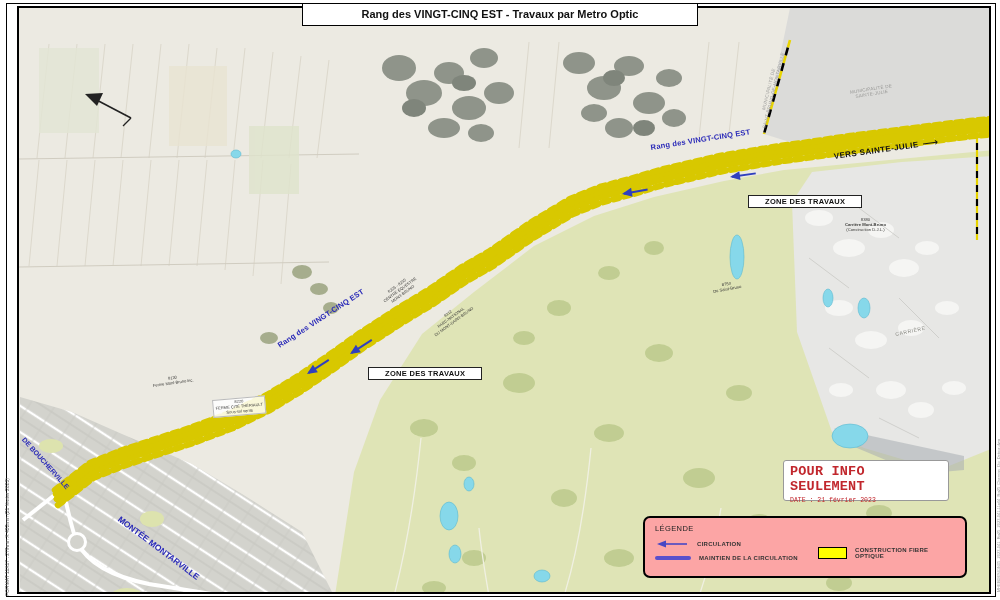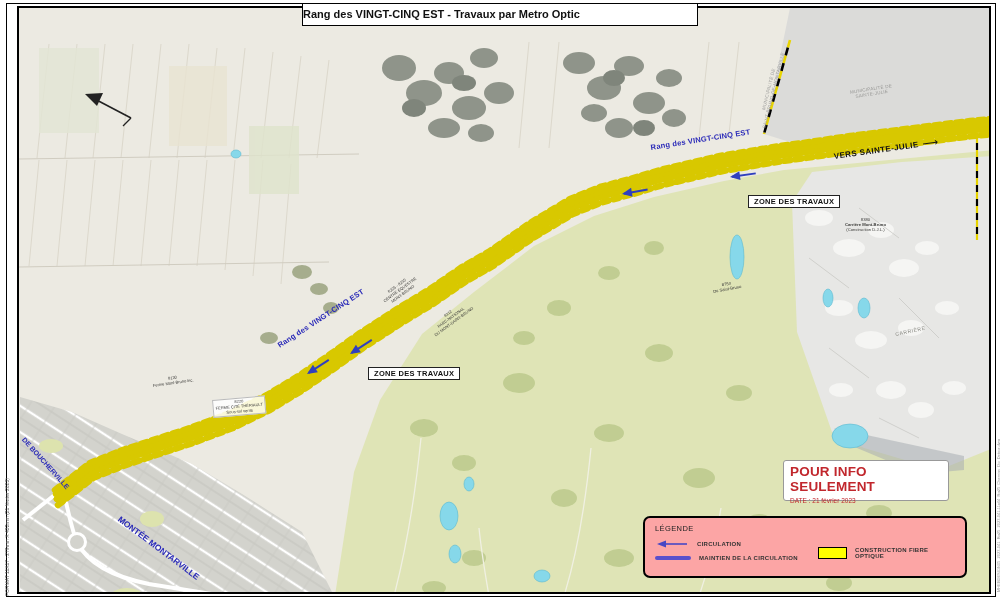--- a/index.html
+++ b/index.html
@@ -3,36 +3,36 @@
 <meta charset="utf-8">
 <style>
   html,body{margin:0;padding:0;background:#fff;}
   .sheet{position:relative;width:1000px;height:600px;background:#fff;overflow:hidden;
          font-family:"Liberation Sans","DejaVu Sans",sans-serif;}
   .outer-frame{position:absolute;left:6px;top:3px;width:990px;height:594px;border:1px solid #000;box-sizing:border-box;}
   .map-frame{position:absolute;left:17px;top:6px;width:974px;height:588px;border:2px solid #000;box-sizing:border-box;overflow:hidden;background:#eceae2;}
   .map-frame svg{position:absolute;left:0;top:0;}
   .title-box{position:absolute;left:50%;top:3px;transform:translateX(-50%);width:396px;height:23px;
              background:#fff;border:1px solid #000;box-sizing:border-box;z-index:30;
-             font-size:11px;font-weight:600;color:#111;text-align:left;line-height:21px;}
+             font-size:11px;font-weight:600;color:#111;text-align:center;line-height:21px;}
   .lbl{position:absolute;white-space:nowrap;transform-origin:0 0;z-index:20;}
   .road-lbl{color:#2a2ab8;font-weight:bold;font-size:7.5px;letter-spacing:.2px;}
   .zone-lbl{background:#fff;border:1px solid #222;color:#111;font-weight:bold;font-size:7.5px;
-            padding:1px 5px;letter-spacing:.3px;}
+            padding:1px 16px;letter-spacing:.3px;}
   .vers-lbl{color:#111;font-weight:bold;font-size:8px;letter-spacing:.4px;display:flex;align-items:center;gap:4px;}
   .vers-lbl .arr{font-size:11px;font-weight:normal;}
   .mun-lbl{color:#9a9a98;font-size:4.6px;text-align:center;line-height:5.4px;letter-spacing:.2px;}
   .mun-lbl span{display:block;}
   .street-lbl{color:#2a2ab8;font-weight:bold;}
   .poi{position:absolute;color:#3a3a38;font-size:4px;line-height:4.8px;text-align:center;transform-origin:0 0;z-index:15;}
   .poi span{display:block;white-space:nowrap;}
   .poi .bold{font-weight:bold;}
   .poi-box{background:rgba(255,255,255,.85);padding:1px 2px;border:.5px solid #bbb;}
   .info-box{position:absolute;left:783px;top:460px;width:166px;height:41px;background:#fff;
-            border:1px solid #999;border-radius:3px;box-sizing:border-box;z-index:25;padding:3px 6px;}
+            border:1px solid #999;border-radius:3px;box-sizing:border-box;z-index:25;padding:3px 6px;font-family:Liberation Mono, monospace;}
   .info-title{color:#c1272d;font-size:13.5px;font-weight:bold;letter-spacing:.2px;}
   .info-date{color:#c1272d;font-size:6.5px;margin-top:3px;}
   .legend-box{position:absolute;left:643px;top:516px;width:324px;height:62px;background:#fca5a5;
               border:2px solid #000;border-radius:7px;box-sizing:border-box;z-index:25;padding:6px 10px;}
   .legend-title{font-size:7.5px;color:#222;letter-spacing:.4px;}
   .legend-rows{display:flex;margin-top:6px;}
   .legend-col1{width:170px;}
   .legend-item{display:flex;align-items:center;gap:8px;margin-bottom:6px;}
   .legend-item .txt{font-size:6px;font-weight:bold;color:#333;letter-spacing:.3px;}
   .sym-maintien{width:36px;height:4px;background:#5a50cc;border-radius:2px;}

